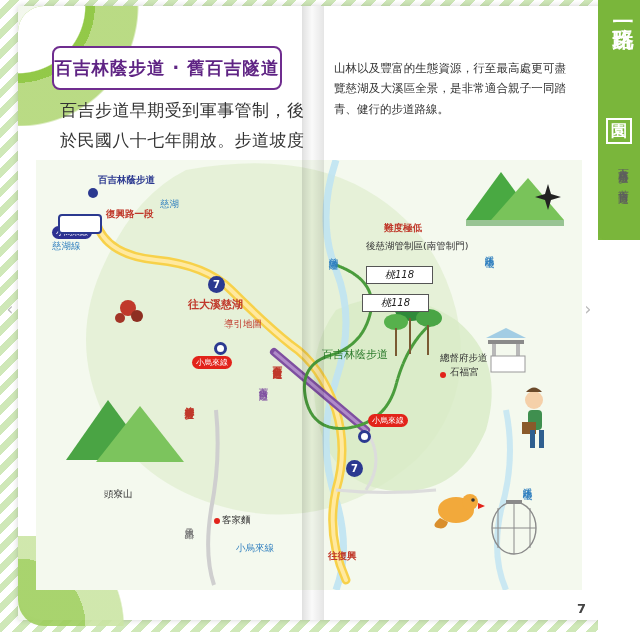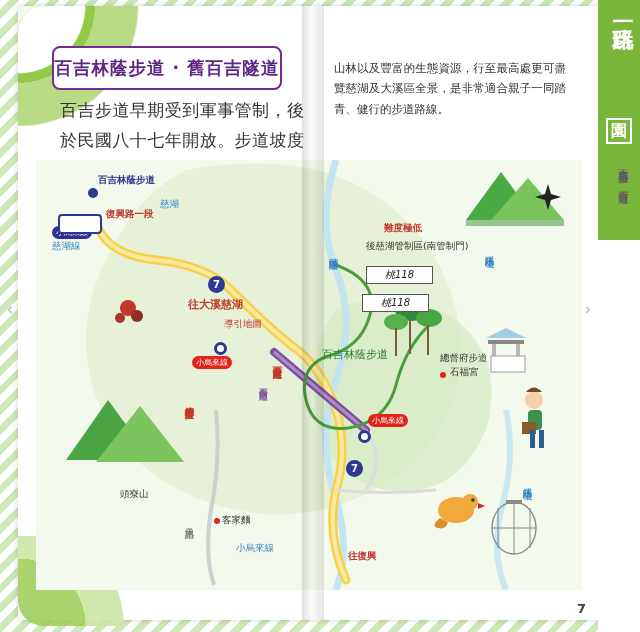--- a/index.html
+++ b/index.html
@@ -291,28 +291,28 @@
 
     <div class="lbl" style="left:404px; top:192px; color:#333;">總督府步道</div>
     <div class="reddot" style="left:404px; top:212px;"></div>
     <div class="lbl" style="left:414px; top:206px; color:#333;">石福宮</div>
 
     <div class="lbl vlbl" style="left:236px; top:198px; color:#c0392b; font-weight:bold; height:72px;">舊百吉隧道</div>
     <div class="lbl vlbl" style="left:222px; top:220px; color:#7e4fa0; height:66px;">舊百吉隧道</div>
 
     <div class="lbl vlbl" style="left:148px; top:238px; color:#c0392b; font-weight:bold; height:82px;">總督府步道</div>
 
-    <div class="lbl" style="left:84px; top:328px; color:#333;text-align:center;">頭寮山</div>
+    <div class="lbl" style="left:68px; top:328px; color:#333;text-align:center;">頭寮山</div>
 
     <div class="lbl" style="left:186px; top:354px; color:#333;">客家麵</div>
     <div class="reddot" style="left:178px; top:358px;"></div>
     <div class="lbl" style="left:200px; top:382px; color:#2f7fbf;">小烏來線</div>
     <div class="lbl vlbl" style="left:148px; top:360px; color:#777; height:56px;">承恩路</div>
 
-    <div class="lbl" style="left:292px; top:390px; color:#c0392b; font-weight:bold;margin-left:20px;">往復興</div>
+    <div class="lbl" style="left:292px; top:390px; color:#c0392b; font-weight:bold;">往復興</div>
 
     <div class="lbl vlbl" style="left:448px; top:88px; color:#2f7fbf; height:60px;">溪蔭小棧</div>
     <div class="lbl vlbl" style="left:486px; top:320px; color:#2f7fbf; height:60px;">溪蔭小棧</div>
 
     <div class="hwy" style="left:310px; top:300px;">7</div>
 
     <div class="stop" style="left:178px; top:182px;"></div>
     <div class="redbadge" style="left:156px; top:196px;">小烏來線</div>
     <div class="stop" style="left:322px; top:270px;"></div>
     <div class="redbadge" style="left:332px; top:254px;">小烏來線</div>

